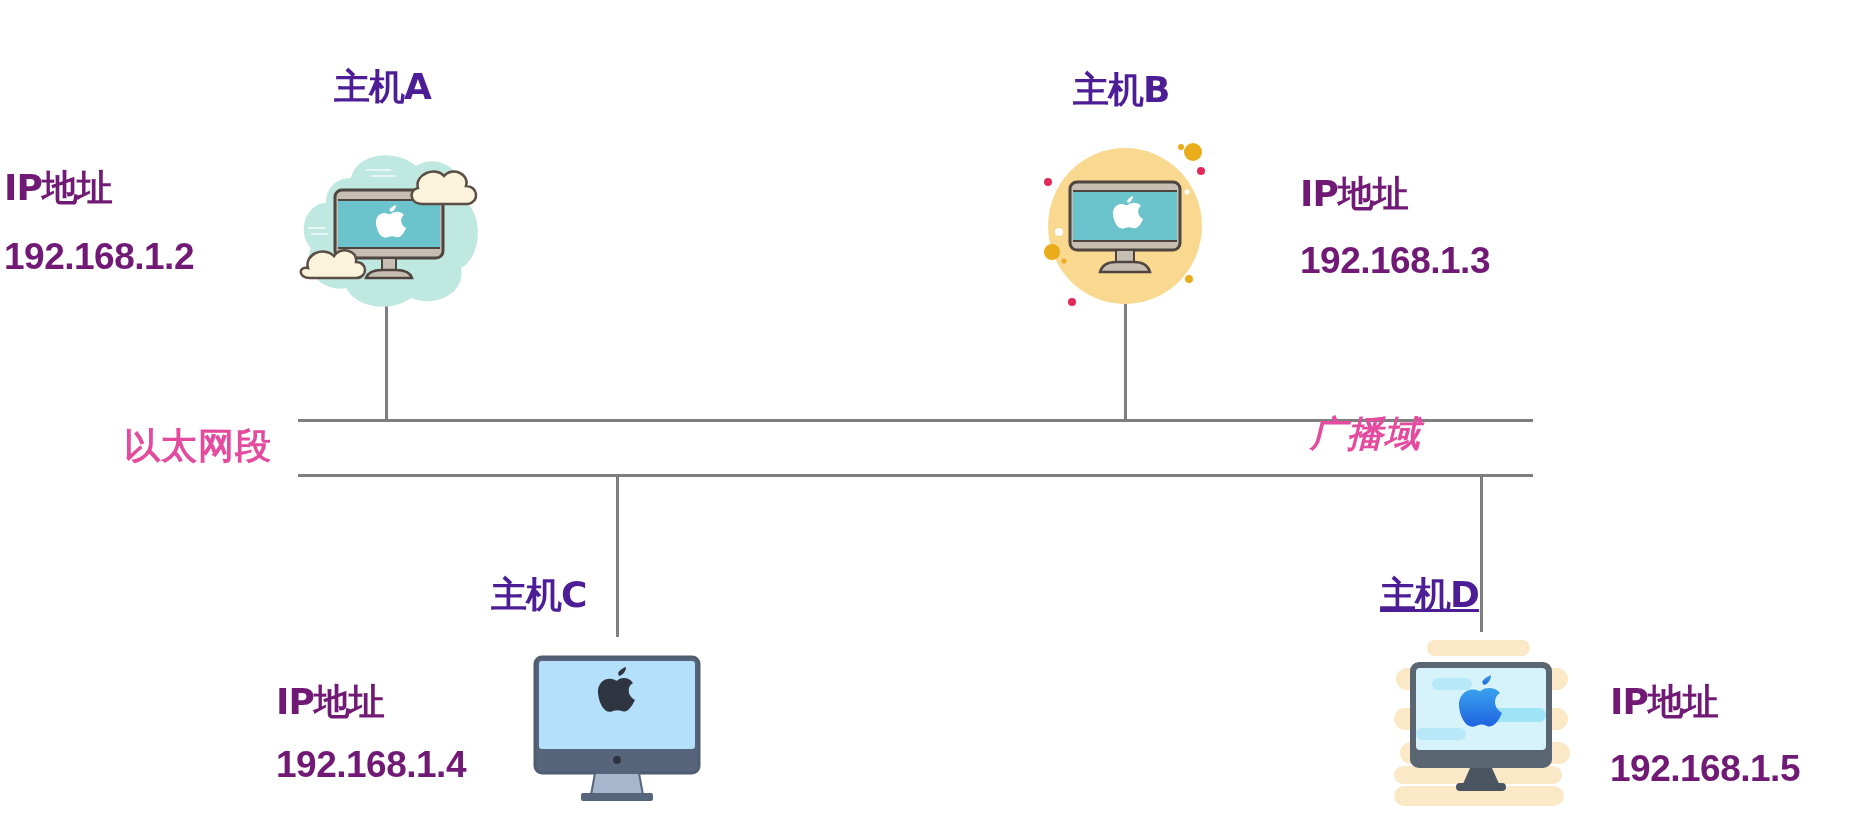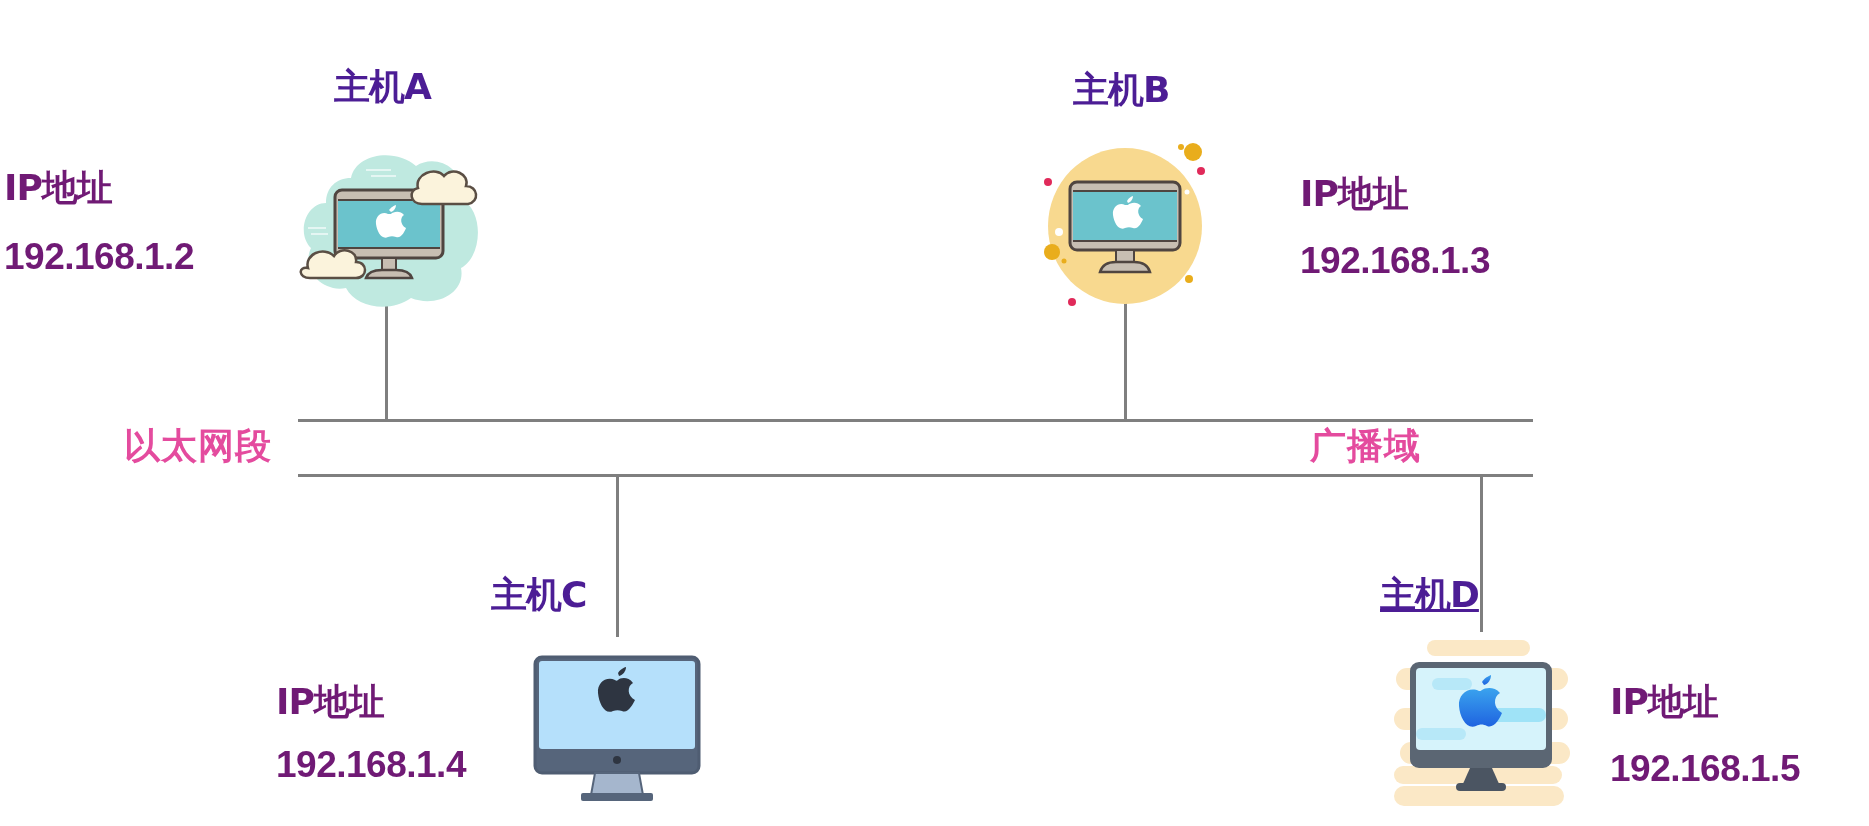--- a/index.html
+++ b/index.html
@@ -18,21 +18,21 @@
 
 <div class="line" style="left:298px; top:419px; width:1235px; height:3px;"></div>
 <div class="line" style="left:298px; top:474px; width:1235px; height:3px;"></div>
 
 <div class="line" style="left:385px; top:303px; width:3px; height:117px;"></div>
 <div class="line" style="left:1124px; top:303px; width:3px; height:117px;"></div>
 <div class="line" style="left:616px; top:476px; width:3px; height:161px;"></div>
 <div class="line" style="left:1480px; top:476px; width:3px; height:156px;"></div>
 
 <div class="seg-label" style="left:124px; top:426px;">以太网段</div>
-<div class="seg-label" style="left:1310px; top:426px;">广播域</div>
+<div class="seg-label" style="left:1310px; top:414px;font-style:italic;">广播域</div>
 
 <div>
   <div class="host-label" style="left:334px; top:67px;">主机A</div>
   <div class="ip-block" style="left:4px; top:168px; width:228px;">
     <div class="ip-title">IP地址</div>
     <div class="ip-value" style="margin-top:28px;">192.168.1.2</div>
   </div>
   <svg style="left:296px; top:148px;" width="190" height="160" viewBox="0 0 190 160">
     <path d="M55 30 C60 5 100 0 120 18 C140 5 170 20 165 50 C190 65 185 110 165 120 C170 145 140 160 115 150 C95 165 60 160 50 140 C25 145 5 120 15 100 C0 85 10 55 30 55 C30 40 40 30 55 30 Z" fill="#bfe9e0"></path>
     <g stroke="#ffffff" stroke-width="1.5" opacity="0.8">

